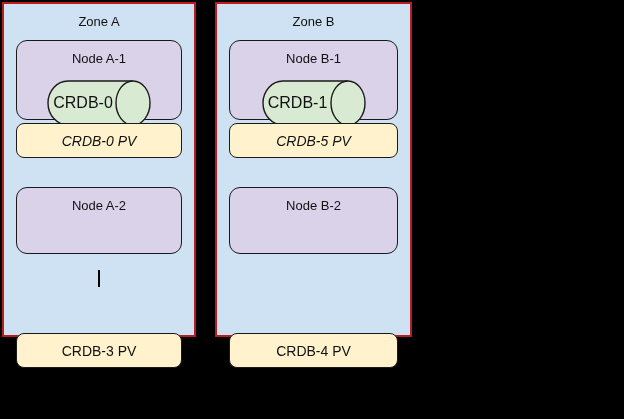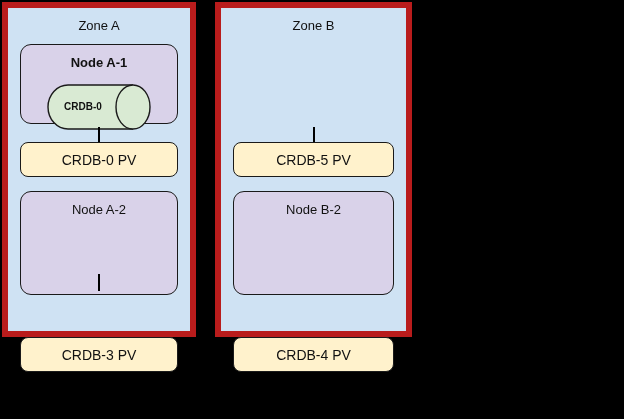--- a/index.html
+++ b/index.html
@@ -10,61 +10,61 @@
     --pv-fill:#fff2cc;
     --stroke:#1a1a1a;
   }
   *{box-sizing:border-box;margin:0;padding:0;}
   html,body{width:624px;height:419px;overflow:hidden;}
   body{background:var(--bg);font-family:"Liberation Sans",sans-serif;color:#111;}
   .canvas{position:relative;width:624px;height:419px;background:var(--bg);}
   .zone{
     position:absolute;top:2px;height:335px;
     background:var(--zone-fill);
-    border:6px solid #b91c1c;
+    border:2px solid #b91c1c;
   }
   .zone-label{
     position:absolute;top:10px;left:0;right:0;
     text-align:center;font-size:13px;color:#111;
   }
   .node{
     position:absolute;left:12px;right:12px;
     background:var(--node-fill);
     border:1.4px solid var(--stroke);
     border-radius:11px;
   }
   .node-label{
     position:absolute;top:10px;left:0;right:0;
     text-align:center;font-size:13px;color:#111;
   }
-  .row1-node{top:36px;height:80px;font-weight:bold;}
-  .row2-node{top:183px;height:104px;}
+  .row1-node{top:36px;height:80px;}
+  .row2-node{top:183px;height:67px;}
   .pv{
     position:absolute;left:12px;right:12px;height:35px;
     background:var(--pv-fill);
     border:1.4px solid var(--stroke);
     border-radius:8px;
     display:flex;align-items:center;justify-content:center;
     font-size:14px;color:#111;
   }
-  .row1-pv{top:134px;}
+  .row1-pv{top:119px;font-style:italic;}
   .row2-pv{top:281px;margin-top:48px;}
   .cyl{
     position:absolute;left:50%;transform:translateX(-50%);
     width:104px;height:46px;
   }
   .row1-cyl{top:39px;}
   .row2-cyl{top:38px;}
   .cyl svg{position:absolute;left:0;top:0;width:104px;height:46px;overflow:visible;}
   .cyl-fill{fill:var(--pod-fill);}
   .cyl-stroke{fill:none;stroke:var(--stroke);stroke-width:1.4;}
   .cyl-cap{fill:var(--pod-fill);stroke:var(--stroke);stroke-width:1.4;}
   .cyl-label{
     position:absolute;left:1px;top:0;width:70px;height:46px;
-    line-height:46px;text-align:center;font-size:10px;color:#111;
+    line-height:46px;text-align:center;font-size:16px;color:#111;
   }
   .connector{
     position:absolute;left:calc(50% - 1px);width:2px;background:#000;
   }
   .row1-conn{top:119px;height:17px;}
   .row2-conn{top:266px;height:17px;}
 </style>
 </head>
 <body>
 
@@ -94,20 +94,31 @@
     </div>
     <div class="connector row2-conn"></div>
     <div class="pv row2-pv">
       <span>CRDB-3 PV</span>
     </div>
   </div>
 
   <div class="zone" style="left:215px;width:197px;">
     <div class="zone-label">Zone B</div>
 
+    <div class="node row1-node">
+      <div class="node-label">Node B-1</div>
+      <div class="cyl row1-cyl">
+        <svg viewBox="0 0 104 46" preserveAspectRatio="none">
+          <path class="cyl-fill" d="M86,1 H21 A20,22 0 0 0 21,45 H86 Z"></path>
+          <path class="cyl-stroke" d="M86,1 H21 A20,22 0 0 0 21,45 H86"></path>
+          <ellipse class="cyl-cap" cx="86" cy="23" rx="17" ry="22"></ellipse>
+        </svg>
+        <div class="cyl-label">CRDB-1</div>
+      </div>
+    </div>
     <div class="connector row1-conn"></div>
     <div class="pv row1-pv">
       <span>CRDB-5 PV</span>
     </div>
 
     <div class="node row2-node">
       <div class="node-label">Node B-2</div>
     </div>
     <div class="pv row2-pv">
       <span>CRDB-4 PV</span>

